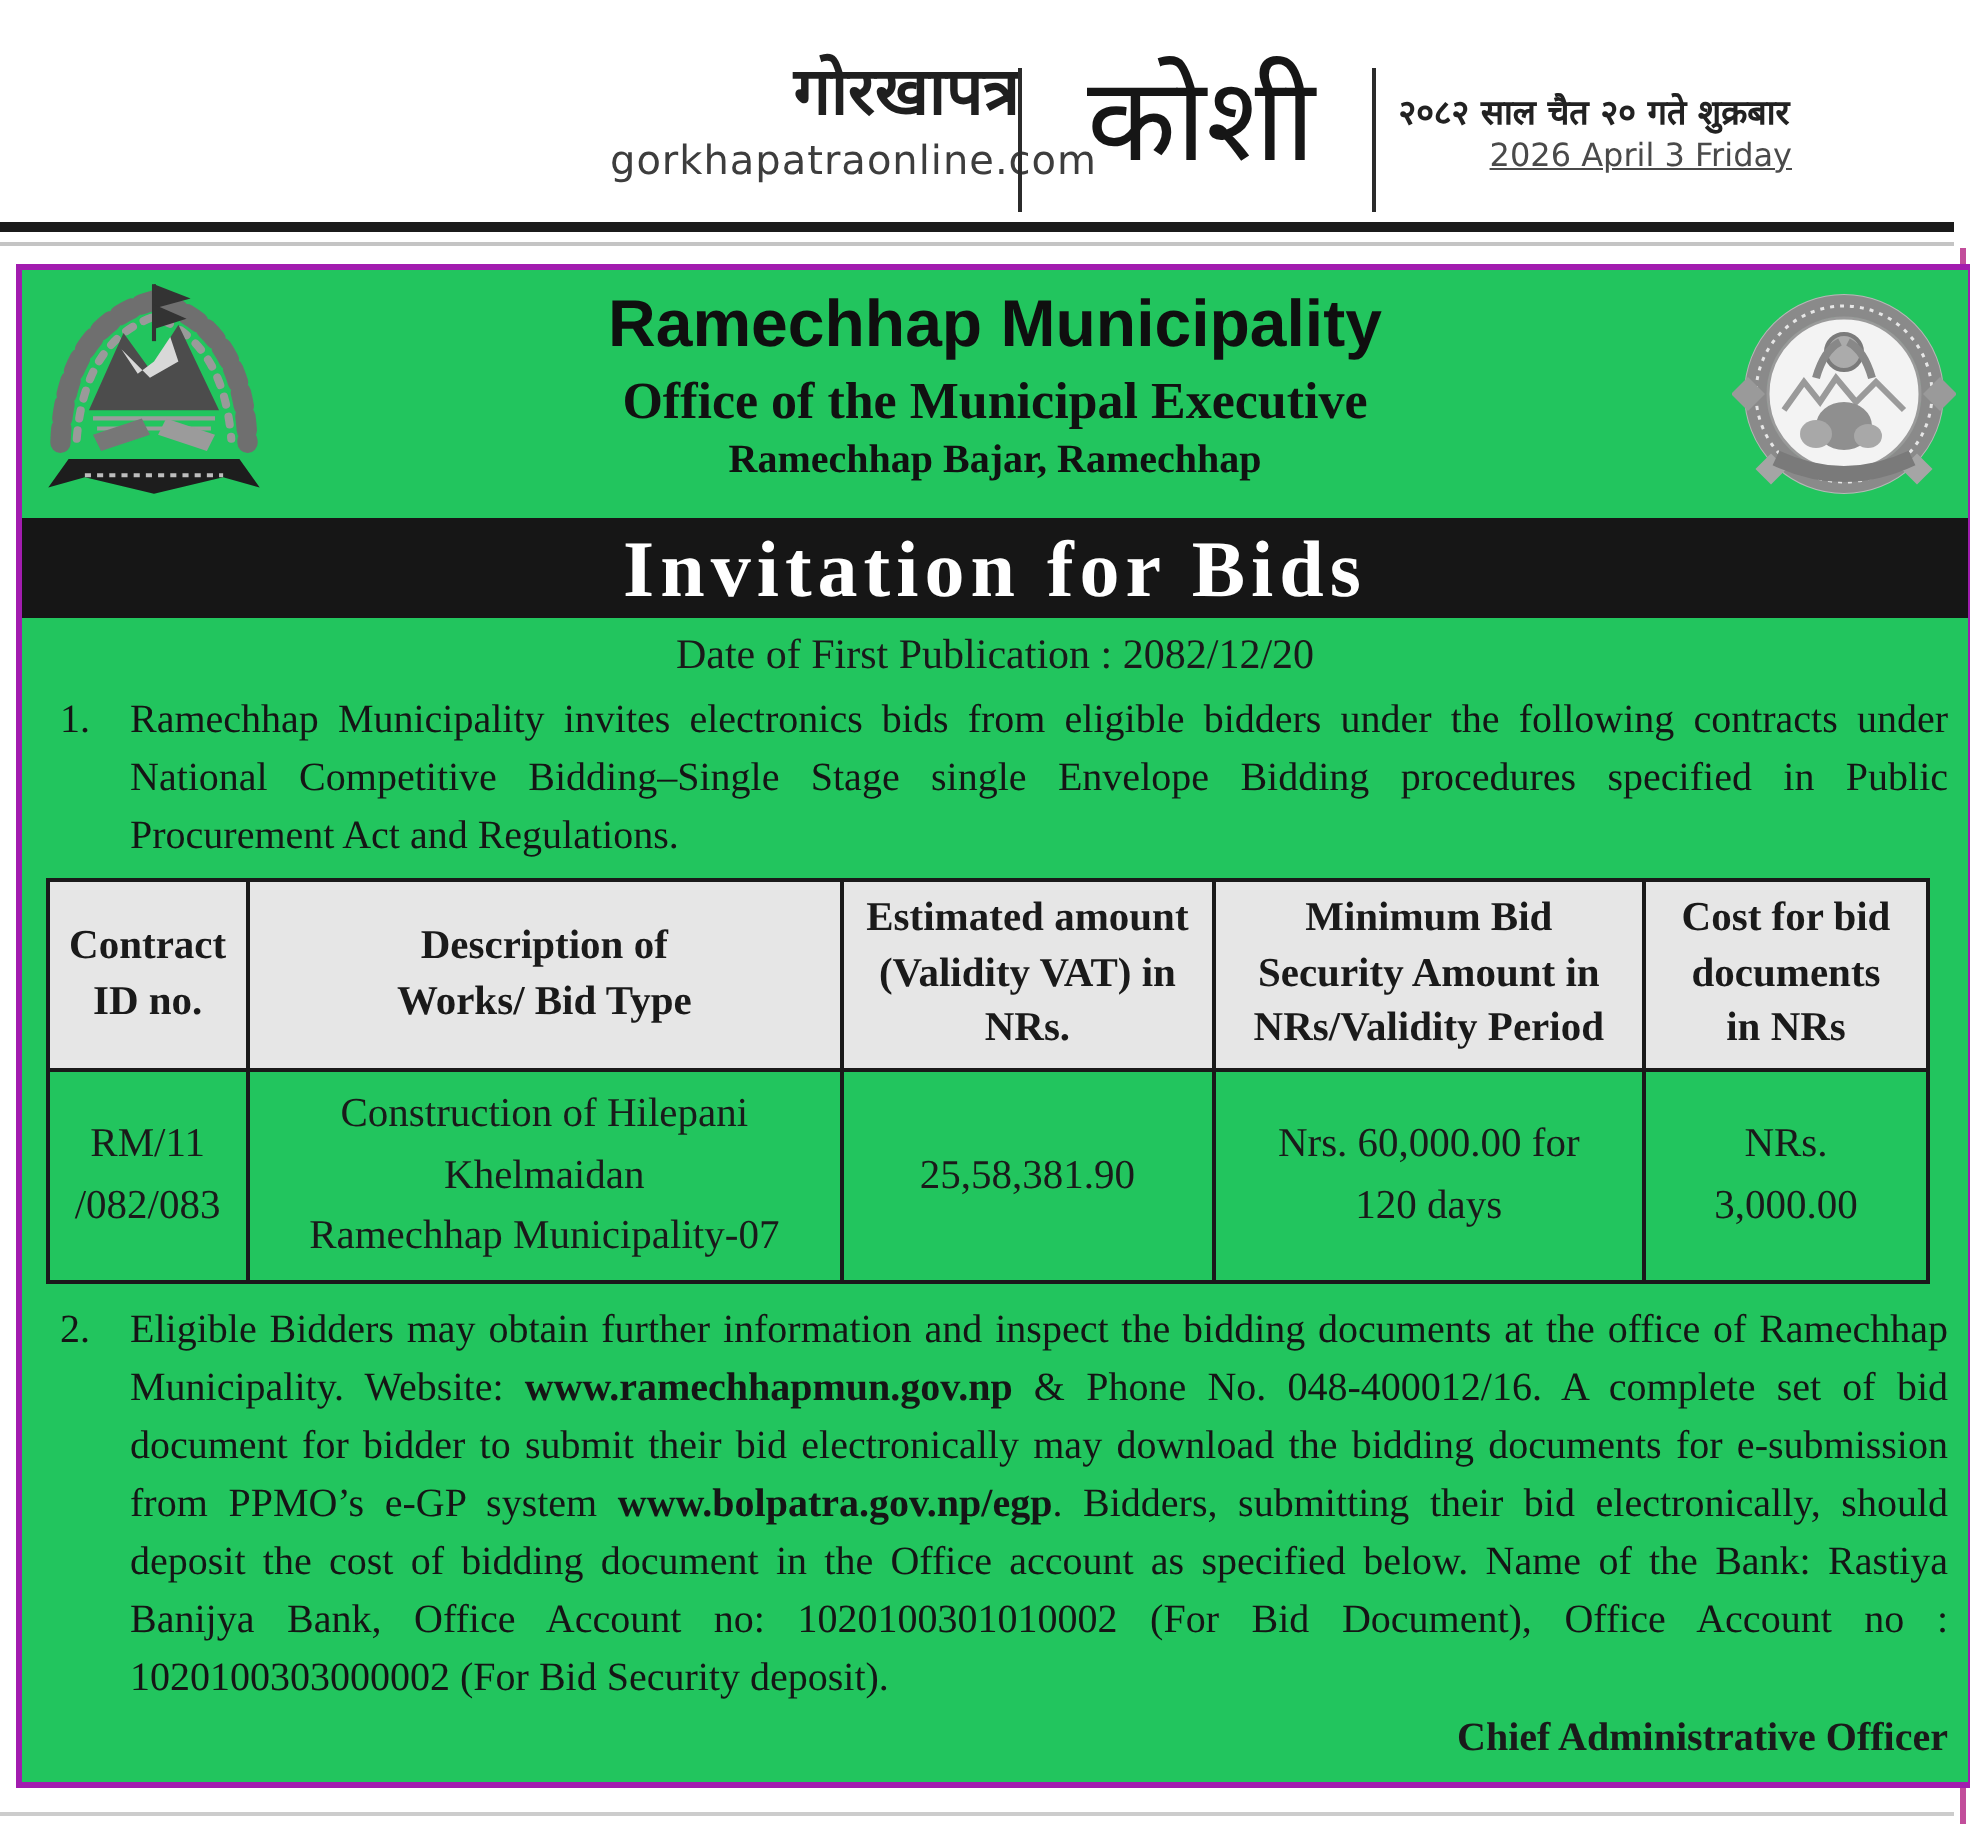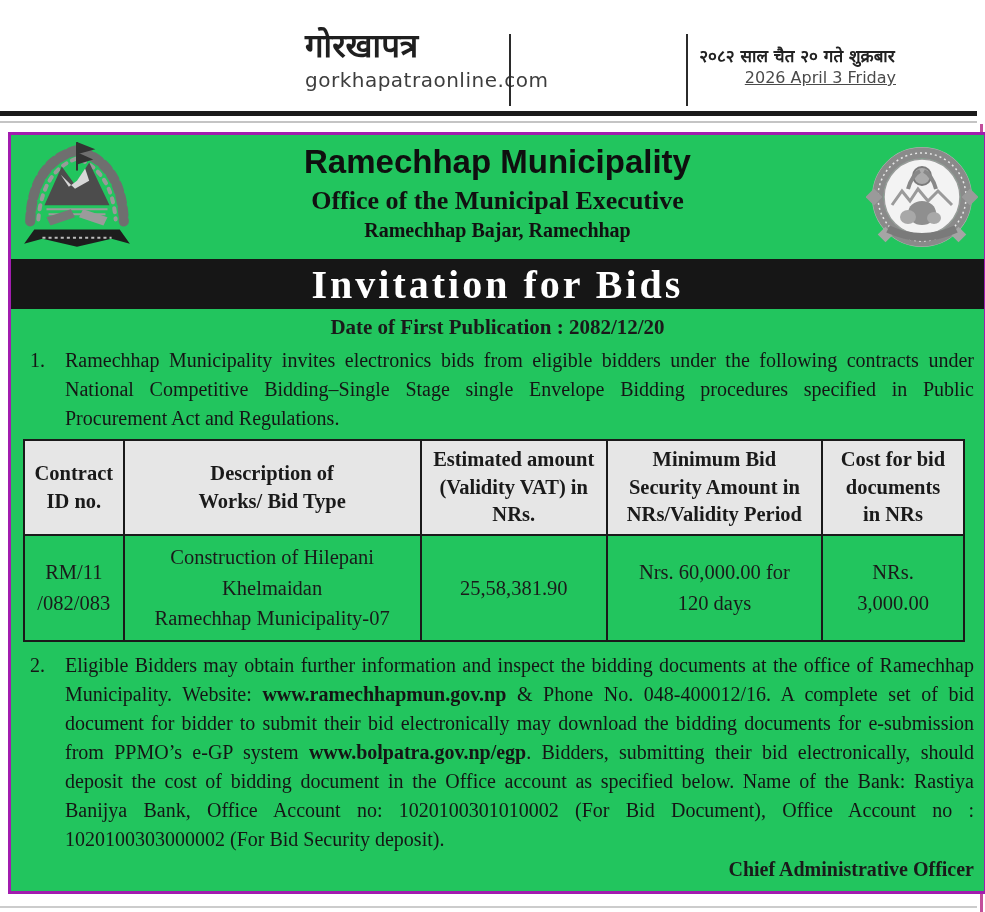--- a/index.html
+++ b/index.html
@@ -1,21 +1,21 @@
 <!DOCTYPE html>
 <html><head>
 <meta charset="utf-8">
 <style>
   html,body{margin:0;padding:0;background:#ffffff;}
   .page{position:relative;width:985px;height:912px;background:#ffffff;overflow:hidden;
         font-family:"Liberation Serif","DejaVu Serif",serif;color:#1a1a1a;}
 
   
   .masthead{position:absolute;left:0;top:0;width:985px;height:110px;}
-  .brand{position:absolute;left:305px;top:26px;width:205px;text-align:left;}
+  .brand{position:absolute;left:305px;top:26px;width:205px;text-align:right;}
   .paper-name{font-family:"DejaVu Sans",sans-serif;font-weight:bold;font-size:33px;line-height:1.2;color:#1f1f1f;}
   .paper-site{font-family:"DejaVu Sans",sans-serif;font-size:20px;color:#3d3d3d;letter-spacing:.5px;margin-top:2px;}
   .vrule{position:absolute;top:34px;height:72px;width:2px;background:#2b2b2b;}
   .vrule1{left:509px;} .vrule2{left:686px;}
   .edition{position:absolute;left:518px;top:18px;width:165px;text-align:center;
            font-family:"DejaVu Sans",sans-serif;font-size:58px;color:#161616;}
   .dateblock{position:absolute;left:698px;top:44px;width:198px;text-align:right;
              font-family:"DejaVu Sans",sans-serif;}
   .date-np{font-size:17px;font-weight:bold;color:#222;text-align:center;}
   .date-en{font-size:16px;color:#4a4a4a;margin-top:1px;text-decoration:underline;}
@@ -35,21 +35,21 @@
   .org-header{position:relative;height:124px;}
   .logo-left{position:absolute;left:5px;top:5px;}
   .logo-right{position:absolute;right:6px;top:12px;}
   .org-text{padding:8px 135px 0;text-align:center;}
   .org-name{font-family:"Liberation Sans","DejaVu Sans",sans-serif;font-weight:bold;font-size:33px;line-height:1.15;color:#0f0f0f;}
   .org-office{font-family:"Liberation Serif",serif;font-weight:bold;font-size:26px;margin-top:5px;color:#111;}
   .org-addr{font-family:"Liberation Serif",serif;font-weight:bold;font-size:20px;margin-top:3px;color:#111;}
 
   .banner{height:50px;background:#161616;color:#ffffff;display:flex;align-items:center;justify-content:center;
           font-weight:bold;font-size:40px;letter-spacing:3px;}
-  .publine{text-align:center;font-weight:bold;font-size:21px;padding:6px 0 3px;}
+  .publine{text-align:center;font-weight:normal;font-size:21px;padding:6px 0 3px;}
 
   .para{position:relative;font-size:20px;line-height:29px;text-align:justify;
         padding:3px 10px 2px 54px;color:#151515;}
   .para .num{position:absolute;left:19px;top:3px;}
 
   table.bids{border-collapse:collapse;width:942px;margin:4px 0 6px 12px;table-layout:fixed;}
   table.bids th,table.bids td{border:2px solid #1a1a1a;text-align:center;vertical-align:middle;
         white-space:pre-line;padding:5px 3px;}
   table.bids th{background:#e6e6e6;font-weight:bold;font-size:20.5px;line-height:1.35;}
   table.bids td{font-size:20.5px;line-height:1.5;height:94px;}
@@ -60,20 +60,21 @@
 <body>
 
 <div class="page">
 
   <header class="masthead">
     <div class="brand">
       <div class="paper-name">गोरखापत्र</div>
       <div class="paper-site">gorkhapatraonline.com</div>
     </div>
     <div class="vrule vrule1"></div>
+    <div class="edition">कोशी</div>
     <div class="vrule vrule2"></div>
     <div class="dateblock">
       <div class="date-np">२०८२ साल चैत २० गते शुक्रबार</div>
       <div class="date-en">2026 April 3 Friday</div>
     </div>
   </header>
 
   <div class="rule-thick"></div>
   <div class="rule-thin"></div>
   <div class="edge-line"></div>

